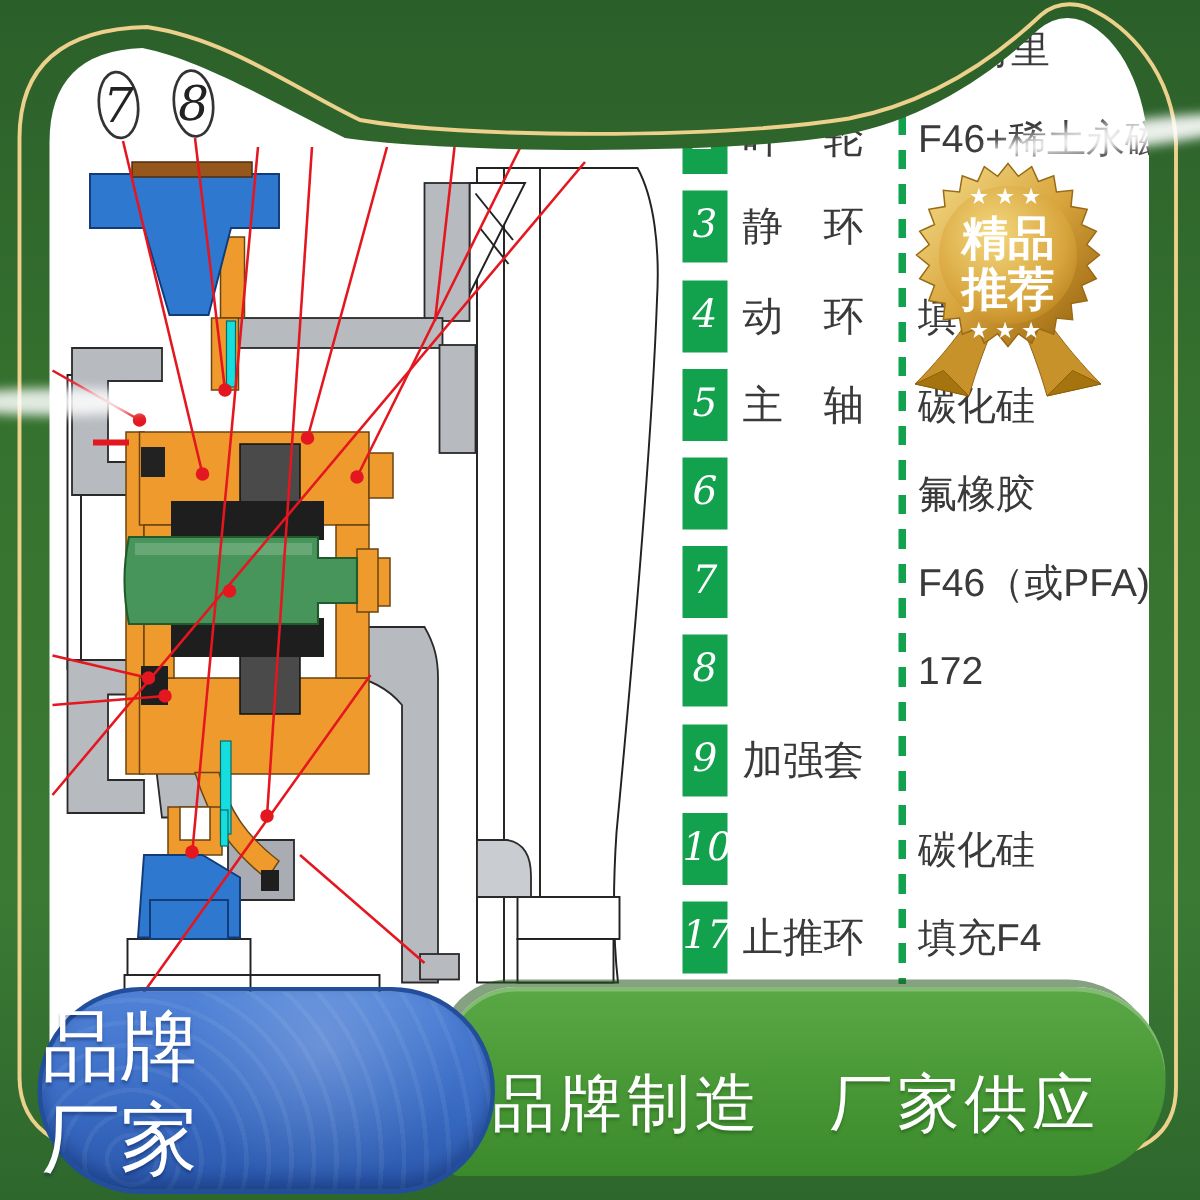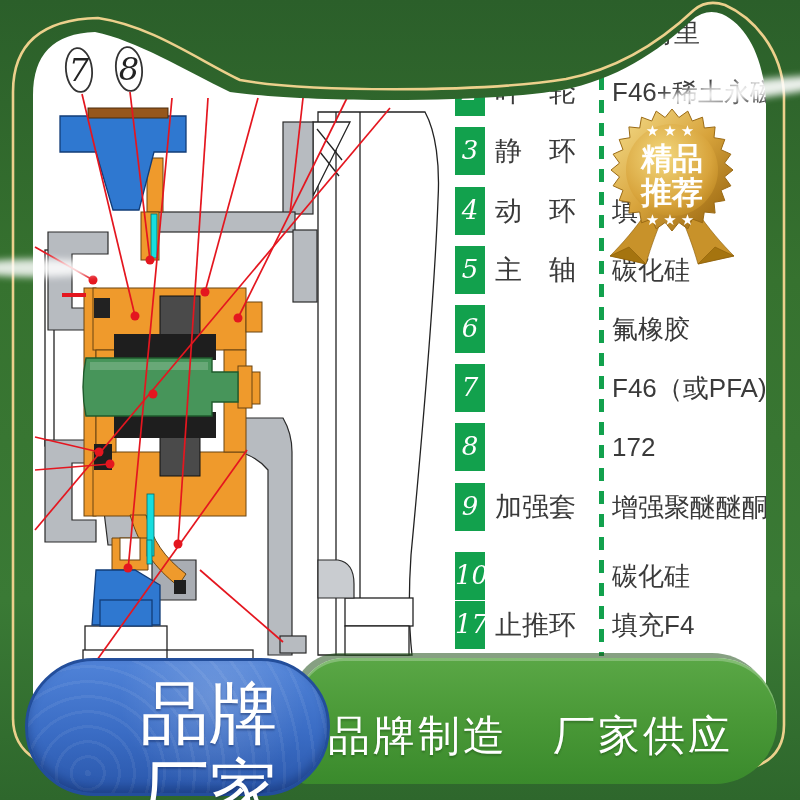--- a/index.html
+++ b/index.html
@@ -33,22 +33,22 @@
   #banner-text{position:absolute;left:0;right:14px;top:50px;text-align:center;color:#fff;
     font-size:42px;font-weight:normal;letter-spacing:3px;white-space:pre;
     text-shadow:0 2px 2px rgba(20,60,15,.35);}
   #pill{position:absolute;left:25px;top:658px;width:305px;height:138px;z-index:6;
     border-radius:69px;border:3px solid #234e9b;box-sizing:border-box;
     background:
       radial-gradient(circle at 62% 28%, rgba(255,255,255,.20), transparent 45%),
       repeating-radial-gradient(circle at 20% 85%, rgba(255,255,255,.06) 0 3px, transparent 3px 15px),
       linear-gradient(180deg,#5083d8 0%,#3a6cc4 55%,#2a57ab 100%);
     box-shadow:inset 0 -6px 10px rgba(10,30,80,.35);}
-  .pill-line{width:250px;text-align:right;color:#fff;font-size:69px;line-height:62px;
-    margin-top:16px;text-shadow:0 2px 2px rgba(10,30,80,.4);}
+  .pill-line{width:250px;text-align:left;color:#fff;font-size:52px;line-height:62px;
+    margin-top:0;text-shadow:0 2px 2px rgba(10,30,80,.4);}
   #pill-inner{padding-top:6px;}
 </style>
 </head>
 <body>
 <div id="stage">
 
 <svg id="diagram" width="800" height="800" viewBox="0 0 800 800">
   <g stroke="#222" stroke-width="1.3" fill="#fff">
     <path d="M318,112 L425,112 C436,132 440,165 438,200 C434,310 419,470 411,555 C408,600 409,628 412,655 L318,655 Z"></path>
     <line x1="336" y1="112" x2="336" y2="655"></line>
@@ -196,23 +196,22 @@
         <div class="numbox">7</div>
         <div class="pvalue">F46（或PFA)</div>
       </div>
       <div class="trow" style="top: 423.4px;">
         <div class="numbox">8</div>
         <div class="pvalue">172</div>
       </div>
       <div class="trow" style="top: 482.6px;">
         <div class="numbox">9</div>
         <div class="plabel">加强套</div>
-        <div class="pvalue">增强聚醚醚酮</div>
-      </div>
-      <div class="trow" style="top: 541.8px; margin-top: 10px;">
+      </div>
+      <div class="trow" style="top: 541.8px;">
         <div class="numbox">10</div>
         <div class="pvalue">碳化硅</div>
       </div>
       <div class="trow" style="top: 601px;">
         <div class="numbox">17</div>
         <div class="plabel">止推环</div>
         <div class="pvalue">填充F4</div>
       </div>
     </div>
 <div id="col-divider"></div>

